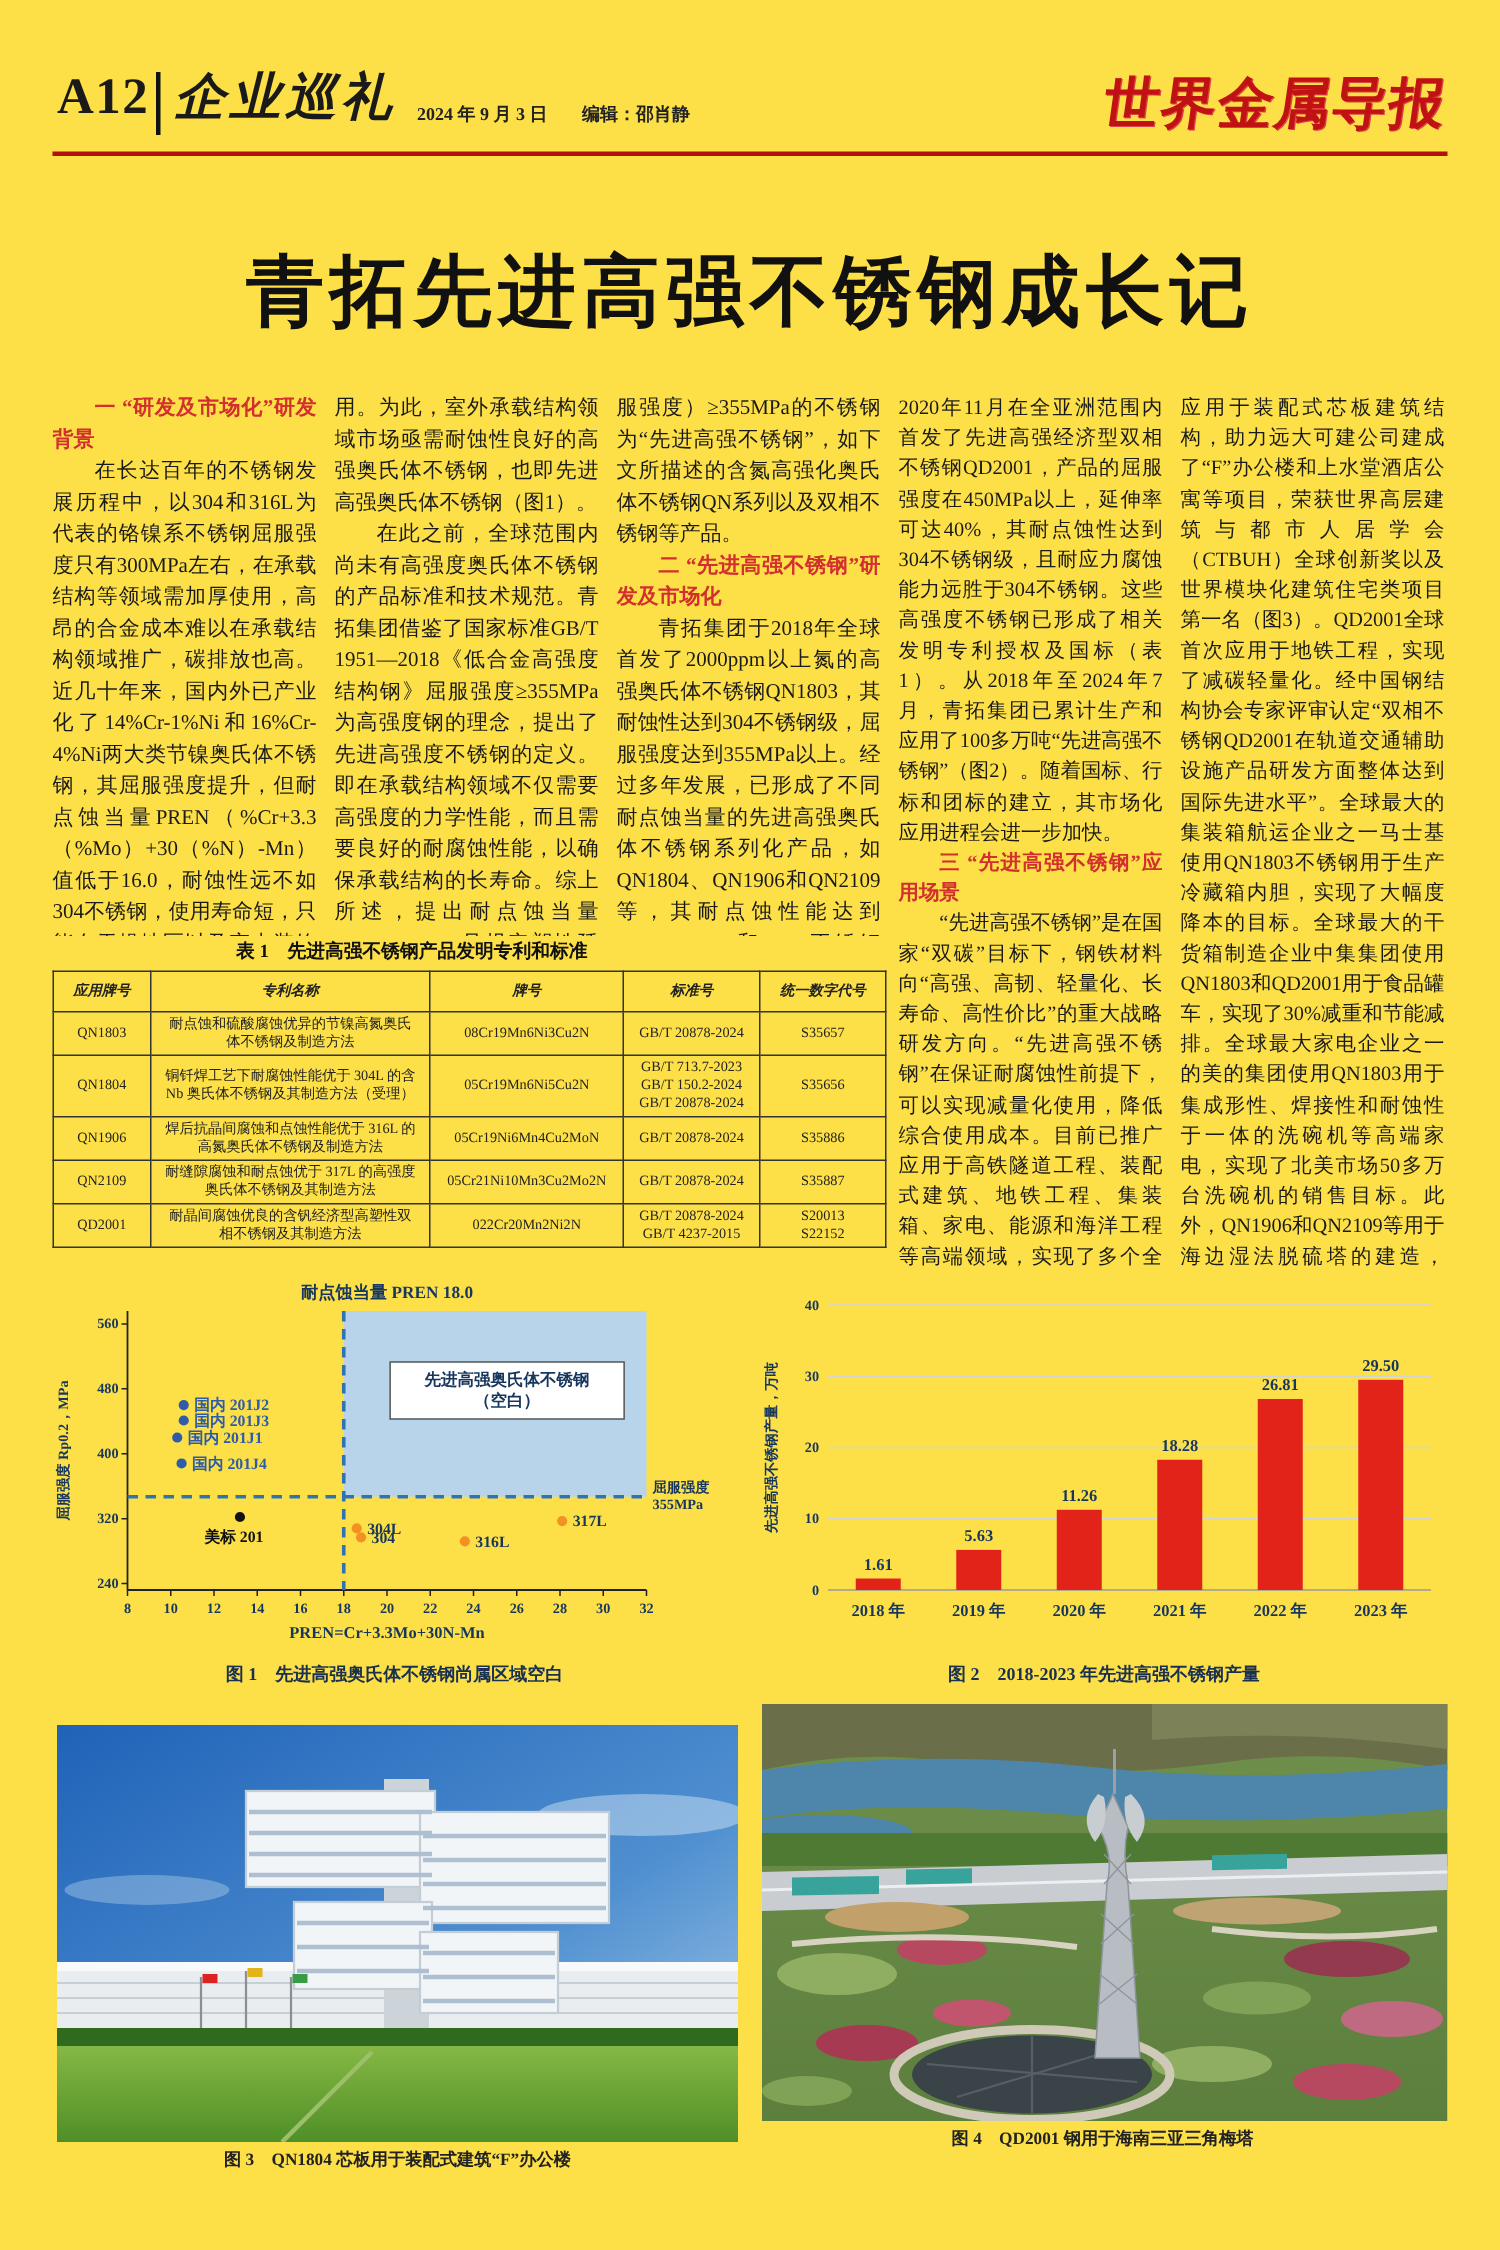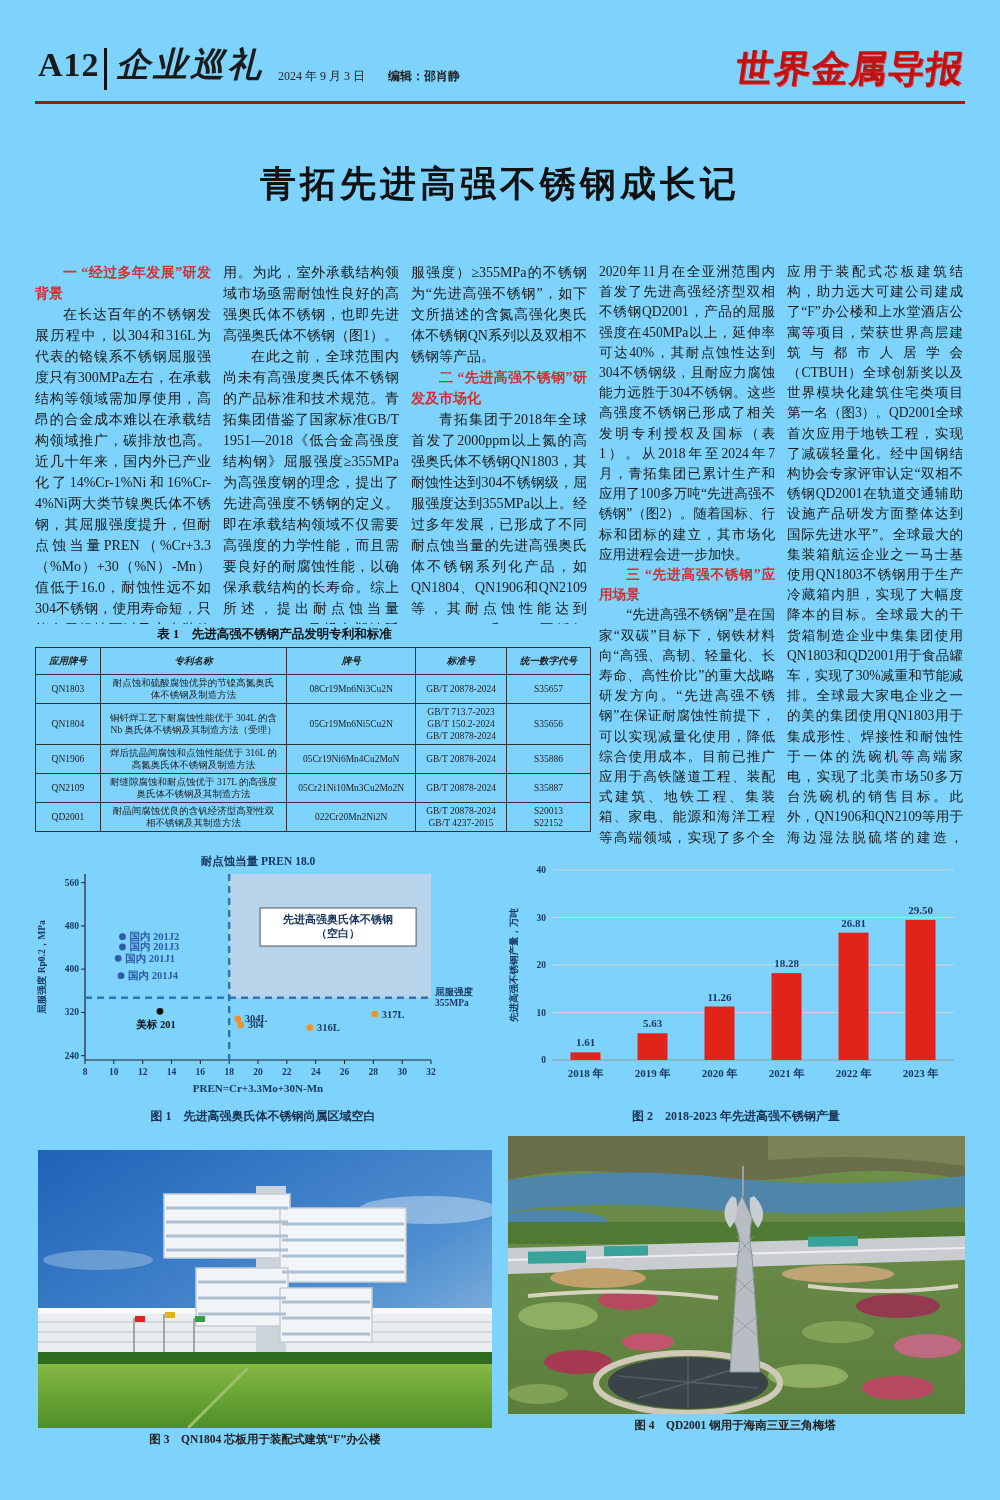--- a/index.html
+++ b/index.html
@@ -1,28 +1,28 @@
 <!DOCTYPE html>
 <html><head>
 <meta charset="utf-8">
 <style>
   html,body{margin:0;padding:0;background:#e9e9e9;}
-  .page{position:relative;width:1000px;height:1500px;background:#7dd3fc;margin:0 auto;
+  .page{position:relative;width:1000px;height:1500px;background:#fde047;margin:0 auto;
         font-family:"Liberation Serif",serif;color:#1a1a1a;overflow:hidden;}
   
   .hdr-pageno{position:absolute;left:38px;top:46px;font-size:34px;font-weight:bold;letter-spacing:1px;}
   .hdr-bar{position:absolute;left:104px;top:48px;width:3px;height:42px;background:#111;}
   .hdr-section{position:absolute;left:116px;top:42px;font-size:34px;font-weight:bold;letter-spacing:3px;font-style:italic;}
-  .hdr-date{position:absolute;left:278px;top:68px;font-size:12px;font-weight:normal;color:#222;}
+  .hdr-date{position:absolute;left:278px;top:68px;font-size:12px;font-weight:bold;color:#222;}
   .hdr-editor{position:absolute;left:388px;top:68px;font-size:12px;font-weight:bold;color:#222;text-align:right;}
   .hdr-logo{position:absolute;right:36px;top:44px;font-size:37px;font-weight:900;color:#c01212;
             transform:skewX(-8deg);letter-spacing:1px;text-shadow:1px 1px 0 #d44;}
   .hdr-rule{position:absolute;left:35px;top:101px;width:930px;height:3px;background:#b31111;}
   
-  .headline{position:absolute;left:0;top:160px;width:100%;text-align:center;font-size:36px;
+  .headline{position:absolute;left:0;top:160px;width:100%;text-align:center;font-size:52px;
             font-weight:900;letter-spacing:4px;color:#111;}
   
   .cols{position:absolute;display:flex;gap:12px;text-align:justify;overflow:hidden;}
   .cols123{left:35px;top:262px;width:552px;height:362px;font-size:14px;line-height:21px;}
   .cols45{left:599px;top:262px;width:364px;height:582px;font-size:13.6px;line-height:20.2px;}
   .col{width:176px;overflow:hidden;}
   .col p{margin:0;}
   .b-p{text-indent:2em;}
   .b-c{text-indent:0;}
   .b-h{text-indent:2em;color:#d22f2f;font-weight:bold;}
@@ -49,21 +49,21 @@
   <div class="hdr-section">企业巡礼</div>
   <div class="hdr-date">2024 年 9 月 3 日</div>
   <div class="hdr-editor">编辑：邵肖静</div>
   <div class="hdr-logo">世界金属导报</div>
   <div class="hdr-rule"></div>
 
   <div class="headline">青拓先进高强不锈钢成长记</div>
 
   <div class="cols cols123" id="cols123">
       <div class="col">
-        <p class="b-h">一 “经过多年发展”研发背景</p>
+        <p class="b-h">一 “研发及市场化”研发背景</p>
         <p class="b-p">在长达百年的不锈钢发展历程中，以304和316L为代表的铬镍系不锈钢屈服强度只有300MPa左右，在承载结构等领域需加厚使用，高昂的合金成本难以在承载结构领域推广，碳排放也高。近几十年来，国内外已产业化了14%Cr-1%Ni和16%Cr-4%Ni两大类节镍奥氏体不锈钢，其屈服强度提升，但耐点蚀当量PREN（%Cr+3.3（%Mo）+30（%N）-Mn）值低于16.0，耐蚀性远不如304不锈钢，使用寿命短，只能在干燥地区以及室内装饰等场景使</p>
       </div>
       <div class="col">
         <p class="b-c">用。为此，室外承载结构领域市场亟需耐蚀性良好的高强奥氏体不锈钢，也即先进高强奥氏体不锈钢（图1）。</p>
         <p class="b-p">在此之前，全球范围内尚未有高强度奥氏体不锈钢的产品标准和技术规范。青拓集团借鉴了国家标准GB/T 1951—2018《低合金高强度结构钢》屈服强度≥355MPa为高强度钢的理念，提出了先进高强度不锈钢的定义。即在承载结构领域不仅需要高强度的力学性能，而且需要良好的耐腐蚀性能，以确保承载结构的长寿命。综上所述，提出耐点蚀当量PREN≥18.0，且规定塑性延伸强度Rp0.2（屈</p>
       </div>
       <div class="col">
         <p class="b-c">服强度）≥355MPa的不锈钢为“先进高强不锈钢”，如下文所描述的含氮高强化奥氏体不锈钢QN系列以及双相不锈钢等产品。</p>
         <p class="b-h">二 “先进高强不锈钢”研发及市场化</p>
         <p class="b-p">青拓集团于2018年全球首发了2000ppm以上氮的高强奥氏体不锈钢QN1803，其耐蚀性达到304不锈钢级，屈服强度达到355MPa以上。经过多年发展，已形成了不同耐点蚀当量的先进高强奥氏体不锈钢系列化产品，如QN1804、QN1906和QN2109等，其耐点蚀性能达到304L、316L和317L不锈钢级。</p>

